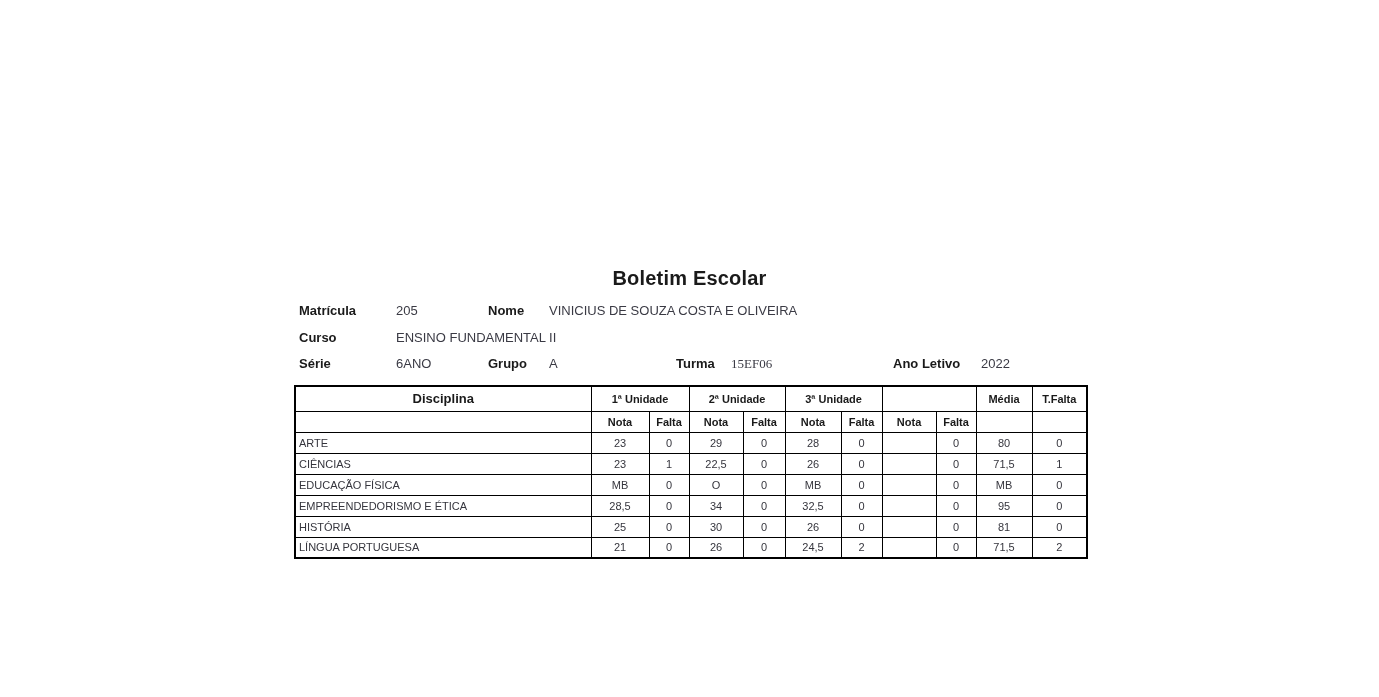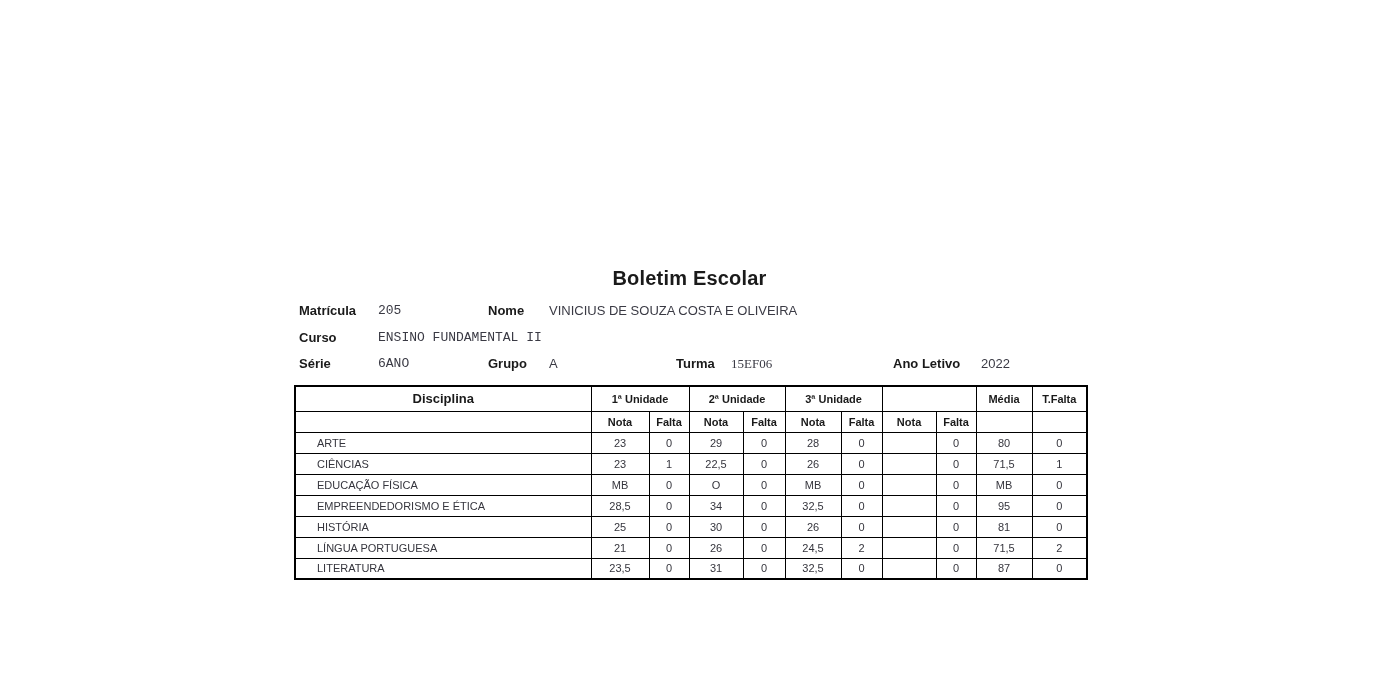--- a/index.html
+++ b/index.html
@@ -28,21 +28,21 @@
     font-size: 13px;
     white-space: nowrap;
     line-height: 16px;
   }
   .lbl { font-weight: bold; color: #1a1a1a; }
   .val { color: #3a3a44; }
   .l1 { top: 303px; }
   .l2 { top: 330px; }
   .l3 { top: 356px; }
   .xa { left: 299px; }
-  .xb { left: 378px; font-family: Liberation Mono, monospace; }
+  .xb { left: 396px; }
   .xc { left: 488px; }
   .xd { left: 549px; }
   .xe { left: 676px; }
   .xf { left: 731px; font-family: Liberation Serif, serif; }
   .xg { left: 893px; }
   .xh { left: 981px; }
 
   table.grades {
     position: absolute;
     left: 294px;
@@ -70,21 +70,21 @@
   tr.group-row { height: 25px; }
   tr.sub-row { height: 21px; }
   table.grades tbody tr { height: 21px; }
   table.grades td {
     font-size: 11px;
     color: #35353d;
     text-align: center;
   }
   table.grades td.disc {
     text-align: left;
-    padding-left: 21px;
+    padding-left: 3px;
   }
 </style>
 </head>
 <body>
 
 <div class="page">
 
   <div class="title">Boletim Escolar</div>
 
   <div class="info">
@@ -216,29 +216,16 @@
           <td class="num">0</td>
           <td class="num">26</td>
           <td class="num">0</td>
           <td class="num">24,5</td>
           <td class="num">2</td>
           <td class="num"></td>
           <td class="num">0</td>
           <td class="num">71,5</td>
           <td class="num">2</td>
         </tr>
-        <tr>
-          <td class="disc">LITERATURA</td>
-          <td class="num">23,5</td>
-          <td class="num">0</td>
-          <td class="num">31</td>
-          <td class="num">0</td>
-          <td class="num">32,5</td>
-          <td class="num">0</td>
-          <td class="num"></td>
-          <td class="num">0</td>
-          <td class="num">87</td>
-          <td class="num">0</td>
-        </tr>
       </tbody>
   </table>
 
 </div>
 
 </body></html>

